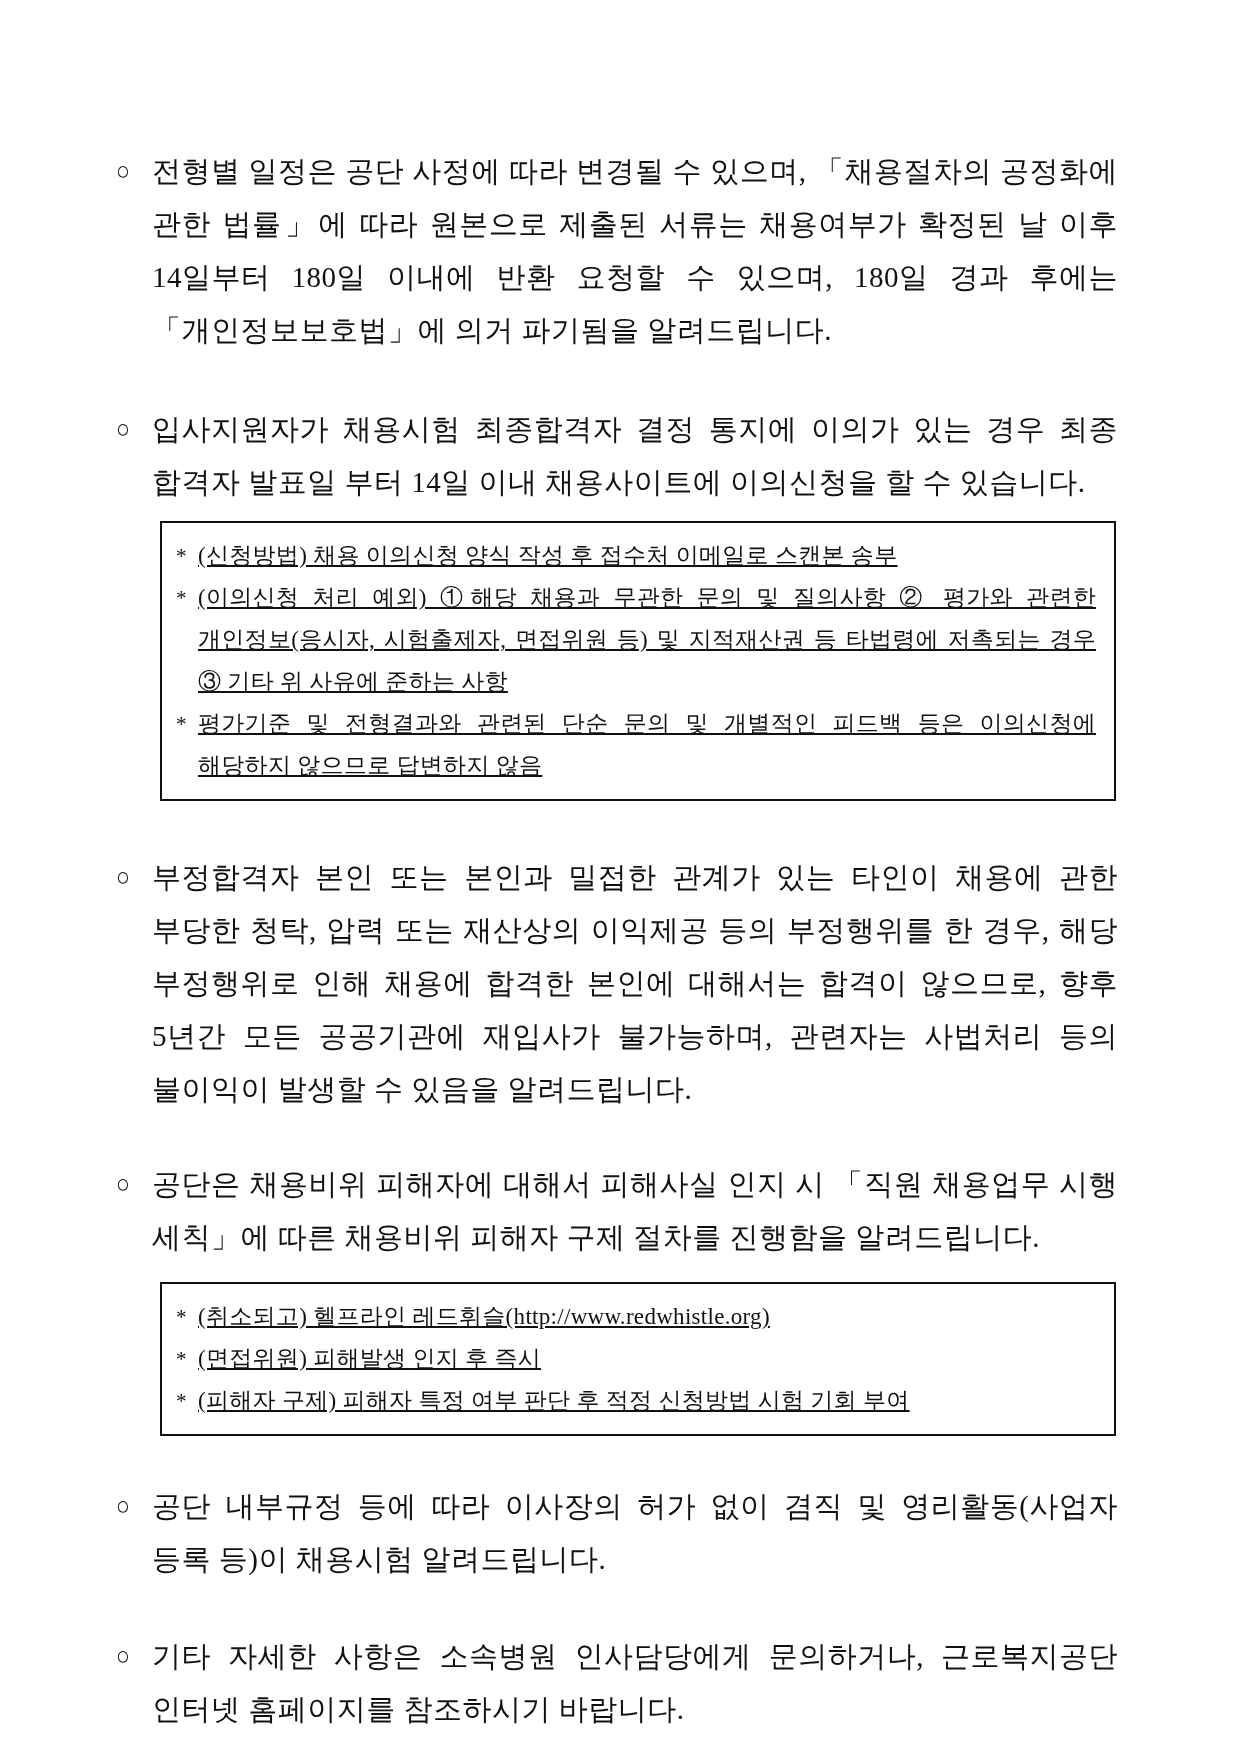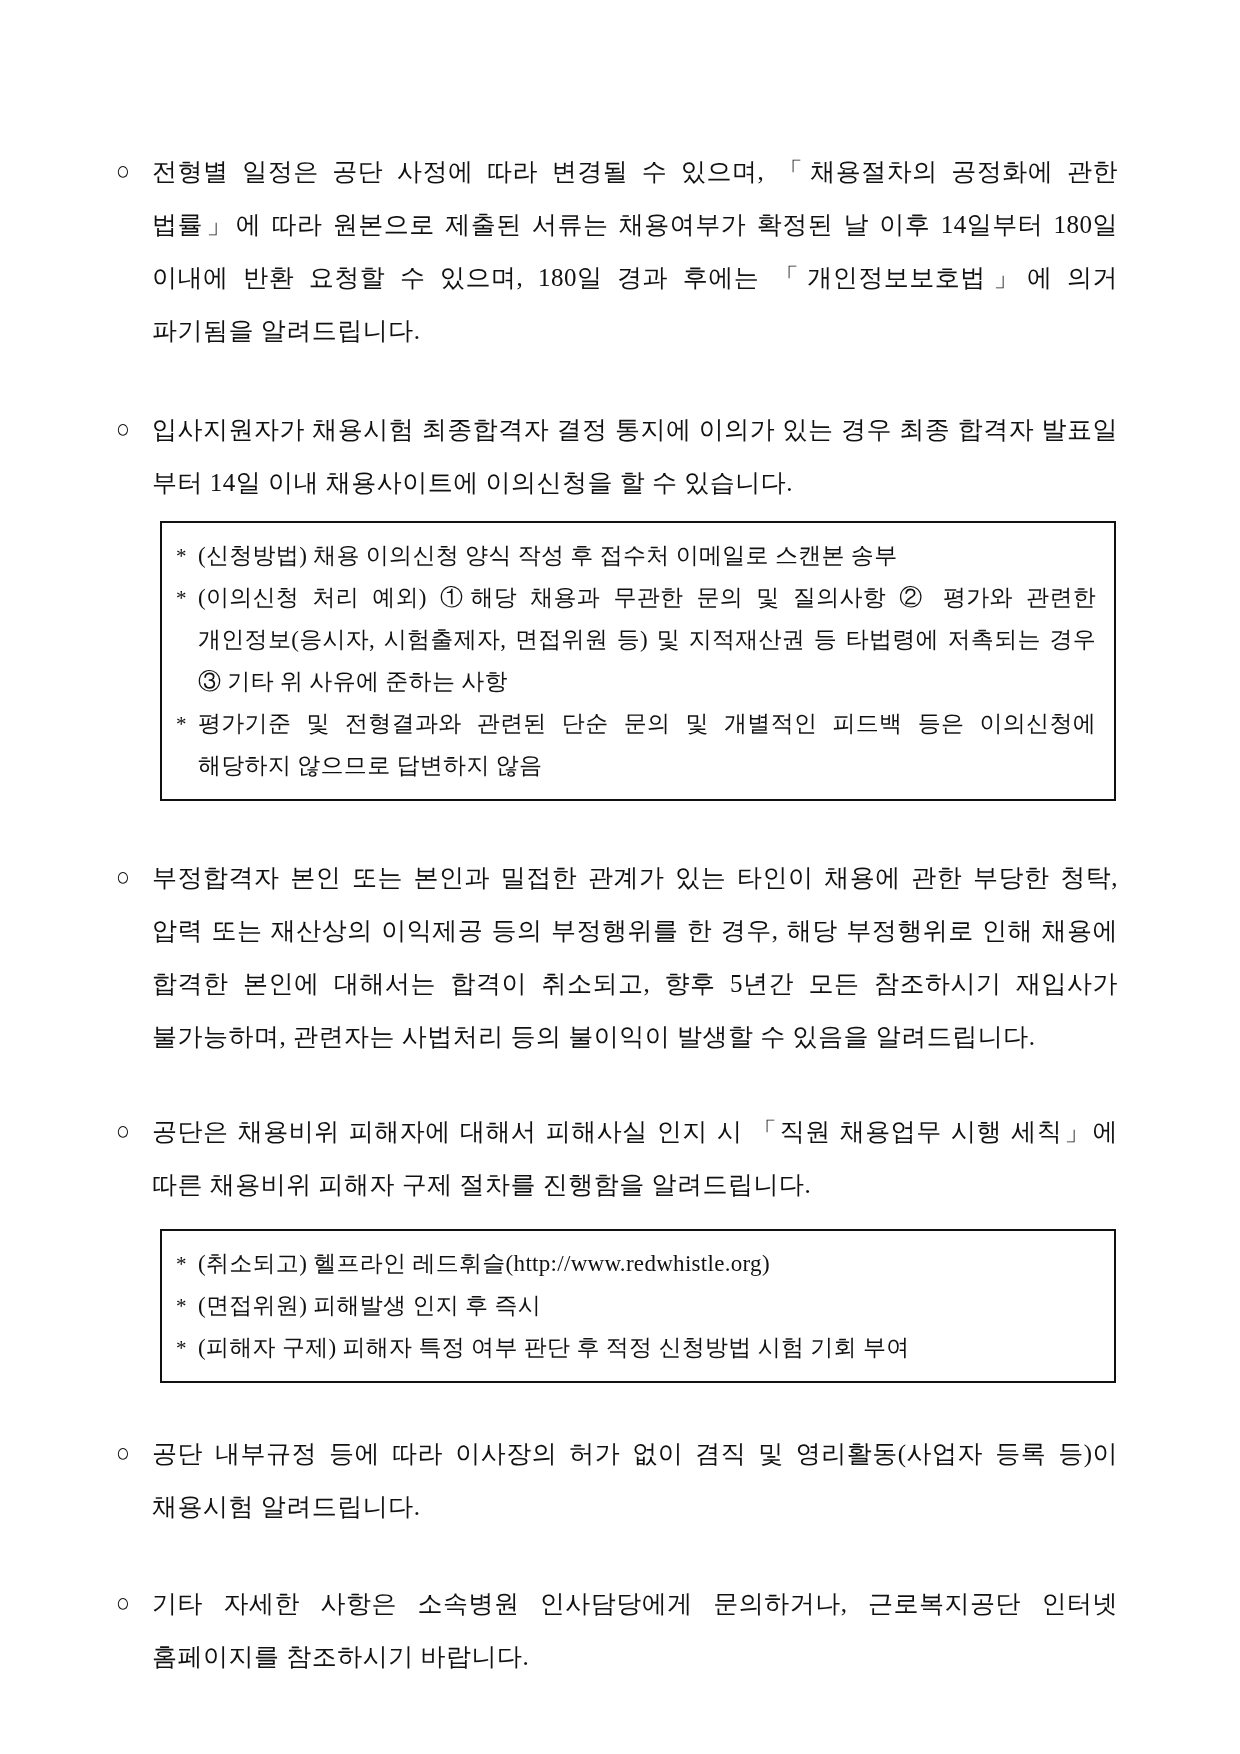--- a/index.html
+++ b/index.html
@@ -26,21 +26,21 @@
   .bmark {
     flex: 0 0 36px;
     font-size: 27px;
     line-height: 53px;
     color: #111111;
     transform: scaleX(0.85);
     transform-origin: left center;
   }
   .btext {
     flex: 1;
-    font-size: 25px;
+    font-size: 29px;
     line-height: 53px;
     letter-spacing: 0.5px;
     text-align: justify;
     word-break: keep-all;
     color: #111111;
   }
   .mb-b1 { margin-bottom: 46px; }
   .mb-b2 { margin-bottom: 12px; }
   .mb-b3 { margin-bottom: 42px; }
   .mb-b4 { margin-bottom: 18px; }
@@ -67,20 +67,21 @@
     color: #111111;
   }
   .ntext {
     flex: 1;
     font-size: 23px;
     line-height: 42px;
     letter-spacing: 0.3px;
     text-align: justify;
     word-break: keep-all;
     color: #111111;
+    text-decoration: underline;
   }
 </style>
 </head>
 <body>
 
 <div class="page">
 
   <div class="bullet mb-b1">
     <span class="bmark">○</span>
     <div class="btext">전형별 일정은 공단 사정에 따라 변경될 수 있으며, 「채용절차의 공정화에 관한 법률」에 따라 원본으로 제출된 서류는 채용여부가 확정된 날 이후 14일부터 180일 이내에 반환 요청할 수 있으며, 180일 경과 후에는 「개인정보보호법」에 의거 파기됨을 알려드립니다.</div>
@@ -101,21 +102,21 @@
       <div class="ntext">(이의신청 처리 예외) ①해당 채용과 무관한 문의 및 질의사항 ② 평가와 관련한 개인정보(응시자, 시험출제자, 면접위원 등) 및 지적재산권 등 타법령에 저촉되는 경우 ③ 기타 위 사유에 준하는 사항</div>
     </div>
     <div class="note">
       <span class="nmark">*</span>
       <div class="ntext">평가기준 및 전형결과와 관련된 단순 문의 및 개별적인 피드백 등은 이의신청에 해당하지 않으므로 답변하지 않음</div>
     </div>
   </div>
 
   <div class="bullet mb-b3">
     <span class="bmark">○</span>
-    <div class="btext">부정합격자 본인 또는 본인과 밀접한 관계가 있는 타인이 채용에 관한 부당한 청탁, 압력 또는 재산상의 이익제공 등의 부정행위를 한 경우, 해당 부정행위로 인해 채용에 합격한 본인에 대해서는 합격이 취소되고, 향후 5년간 모든 참조하시기 재입사가 불가능하며, 관련자는 사법처리 등의 불이익이 발생할 수 있음을 알려드립니다.</div>
+    <div class="btext">부정합격자 본인 또는 본인과 밀접한 관계가 있는 타인이 채용에 관한 부당한 청탁, 압력 또는 재산상의 이익제공 등의 부정행위를 한 경우, 해당 부정행위로 인해 채용에 합격한 본인에 대해서는 합격이 않으므로, 향후 5년간 모든 공공기관에 재입사가 불가능하며, 관련자는 사법처리 등의 불이익이 발생할 수 있음을 알려드립니다.</div>
   </div>
 
   <div class="bullet mb-b4">
     <span class="bmark">○</span>
     <div class="btext">공단은 채용비위 피해자에 대해서 피해사실 인지 시 「직원 채용업무 시행 세칙」에 따른 채용비위 피해자 구제 절차를 진행함을 알려드립니다.</div>
   </div>
 
   <div class="note-box mb-x2">
     <div class="note">
       <span class="nmark">*</span>

